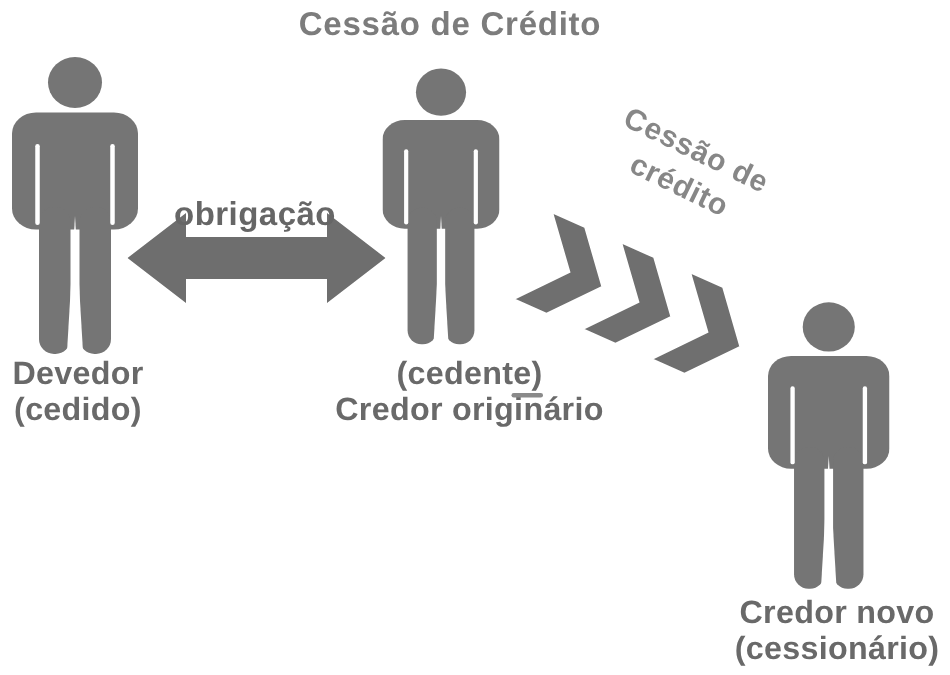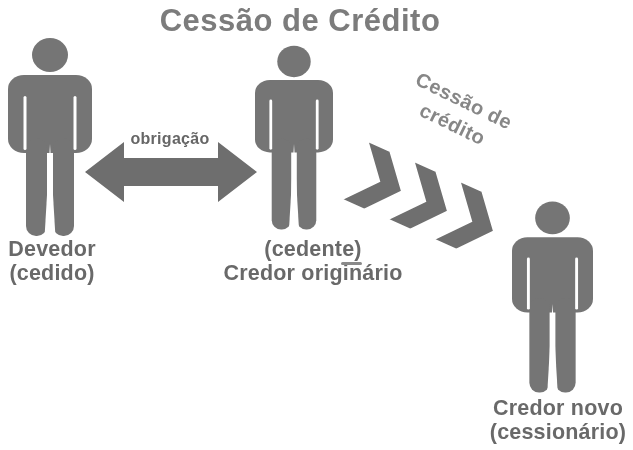--- a/index.html
+++ b/index.html
@@ -13,40 +13,40 @@
     height: 450px;
     background: #ffffff;
     overflow: hidden;
     font-family: "Liberation Sans", sans-serif;
   }
   .abs { position: absolute; }
 
   .title {
     left: 140px; top: 3px; width: 320px;
     text-align: center;
-    font-size: 31px;
+    font-size: 22px;
     font-weight: bold;
     letter-spacing: 0.5px;
     color: #7c7c7c;
   }
 
   .actor-label {
     text-align: center;
     font-weight: bold;
     font-size: 21.5px;
     line-height: 1.1;
     color: #696969;
     letter-spacing: 0.2px;
     white-space: nowrap;
   }
 
   .obligation-label {
     left: 108px; top: 130px; width: 124px;
     text-align: center;
-    font-size: 16px;
+    font-size: 22px;
     font-weight: bold;
     color: #666666;
     letter-spacing: 0.3px;
   }
 
   .cession-label {
     left: 396px; top: 86px; width: 122px; height: 58px;
     text-align: center;
     font-size: 20px;
     font-weight: bold;

